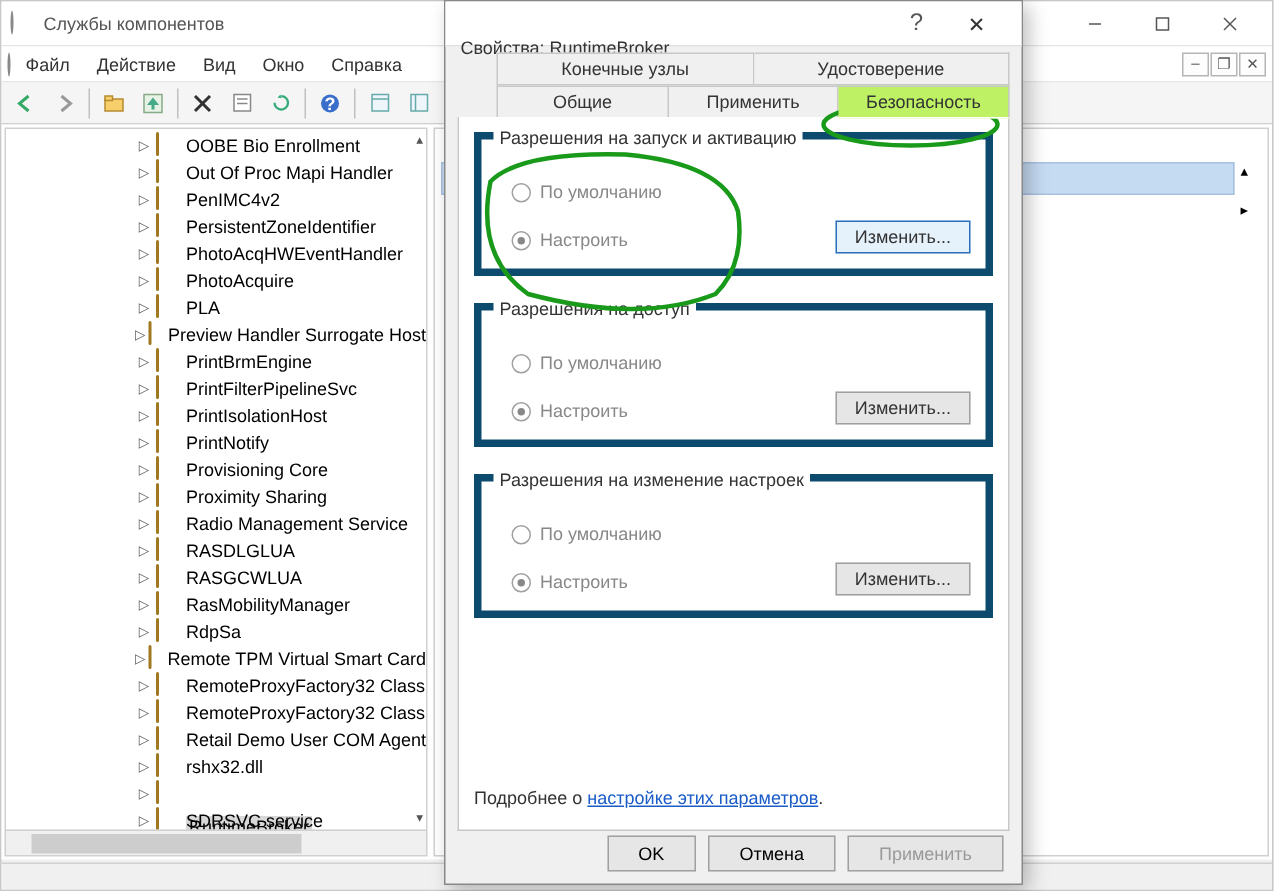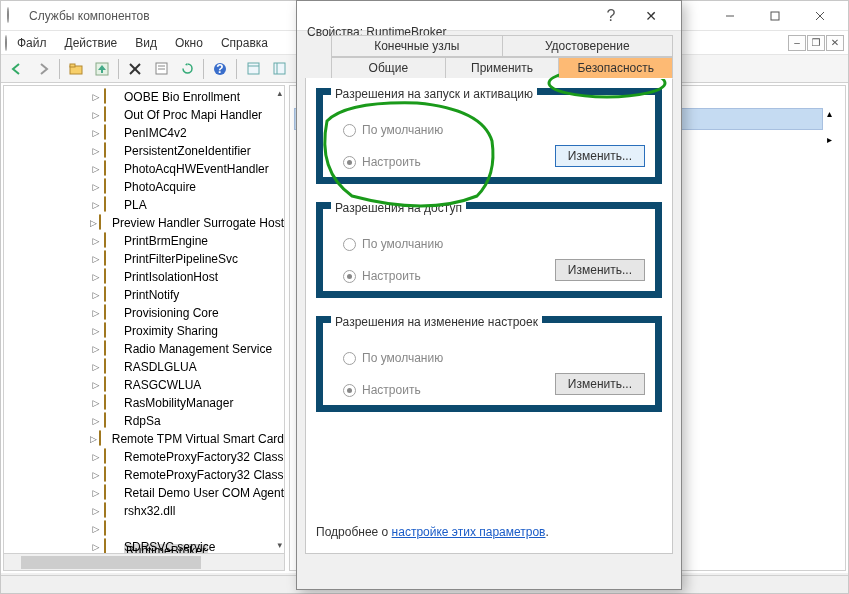--- a/index.html
+++ b/index.html
@@ -46,27 +46,27 @@
   .dialog { position:absolute; left:296px; top:0; width:386px; height:590px; background:#f0f0f0; border:1px solid #888; box-shadow: 4px 4px 12px rgba(0,0,0,0.25); }
   .dialog .dlg-titlebar { height:30px; background:#fff; display:flex; align-items:center; padding:0 10px; border-bottom:1px solid #e0e0e0; }
   .dialog .dlg-titlebar .dlg-title { flex:1; color:#333;margin-top:32px; }
   .dialog .dlg-help { width:40px; text-align:center; font-size:16px; color:#555; }
   .dialog .dlg-close { width:40px; text-align:center; font-size:14px; color:#333; }
 
   .tab-header { margin: 4px 8px 0 8px; padding-left: 26px; }
   .tab-row { display:flex; }
   .tab { flex:1; text-align:center; padding:3px 4px; background:#f0f0f0; border:1px solid #c8c8c8; border-bottom:none; color:#333; font-size:12px; }
   .tab + .tab { border-left:none; }
-  .tab.active { background:#fdba74; position:relative; z-index:2; }
+  .tab.active { background:#bef264; position:relative; z-index:2; }
   .tab-row.top .tab { border-bottom:1px solid #c8c8c8; }
   .tab-row.bottom .tab.active { border-bottom:1px solid #fff; margin-bottom:-1px; }
 
   .tab-body { margin:0 8px 8px 8px; background:#fff; border:1px solid #c8c8c8; border-top:none; padding:10px; height:476px; position:relative; }
 
-  .groupbox { border:7px solid #0c4a6e; padding:10px 10px 12px 10px; position:relative; margin-bottom:18px; }
+  .groupbox { border:5px solid #0c4a6e; padding:10px 10px 12px 10px; position:relative; margin-bottom:18px; }
   .groupbox .gb-title { position:absolute; top:-8px; left:8px; background:#fff; padding:0 4px; color:#333; }
   .radio-row { display:flex; align-items:center; margin:18px 0 0 10px; color:#888;text-align:center; }
   .radio-row .radio { width:13px; height:13px; border:1px solid #a0a0a0; border-radius:50%; margin-right:6px; display:flex; align-items:center; justify-content:center; background:#fff; }
   .radio-row.checked .radio::after { content:""; width:5px; height:5px; border-radius:50%; background:#888; }
   .gb-btn { position:absolute; right:10px; bottom:10px; padding:3px 12px; border:1px solid #a0a0a0; background:#e6e6e6; color:#333; }
   .gb-btn.hl { border:1px solid #2a6fbb; background:#e5f1fb; }
 
   .footer-link { position:absolute; bottom:14px; left:10px; font-size:12px; color:#333; }
   .footer-link a { color:#1a5cc8; text-decoration:underline; }
 
@@ -411,18 +411,23 @@
         <span>Настроить</span>
       </div>
       <button class="gb-btn">Изменить...</button>
     </div>
 
     <div class="footer-link">
       <span>Подробнее о </span><a href="#">настройке этих параметров</a><span>.</span>
     </div>
   </div>
 
+  <div class="dlg-buttons">
+    <button class="btn">OK</button>
+    <button class="btn">Отмена</button>
+    <button class="btn disabled">Применить</button>
+  </div>
 
   <svg class="anno" style="left:0;top:0;" width="386" height="590">
     <ellipse cx="310" cy="82" rx="58" ry="14" fill="none" stroke="#1a9a1a" stroke-width="3"></ellipse>
     <path d="M 30 120 Q 20 170 55 195 Q 130 215 180 195 Q 200 175 195 140 Q 185 108 120 102 Q 50 100 30 120 Z" fill="none" stroke="#1a9a1a" stroke-width="3"></path>
   </svg>
 </div>
 
 </body></html>

